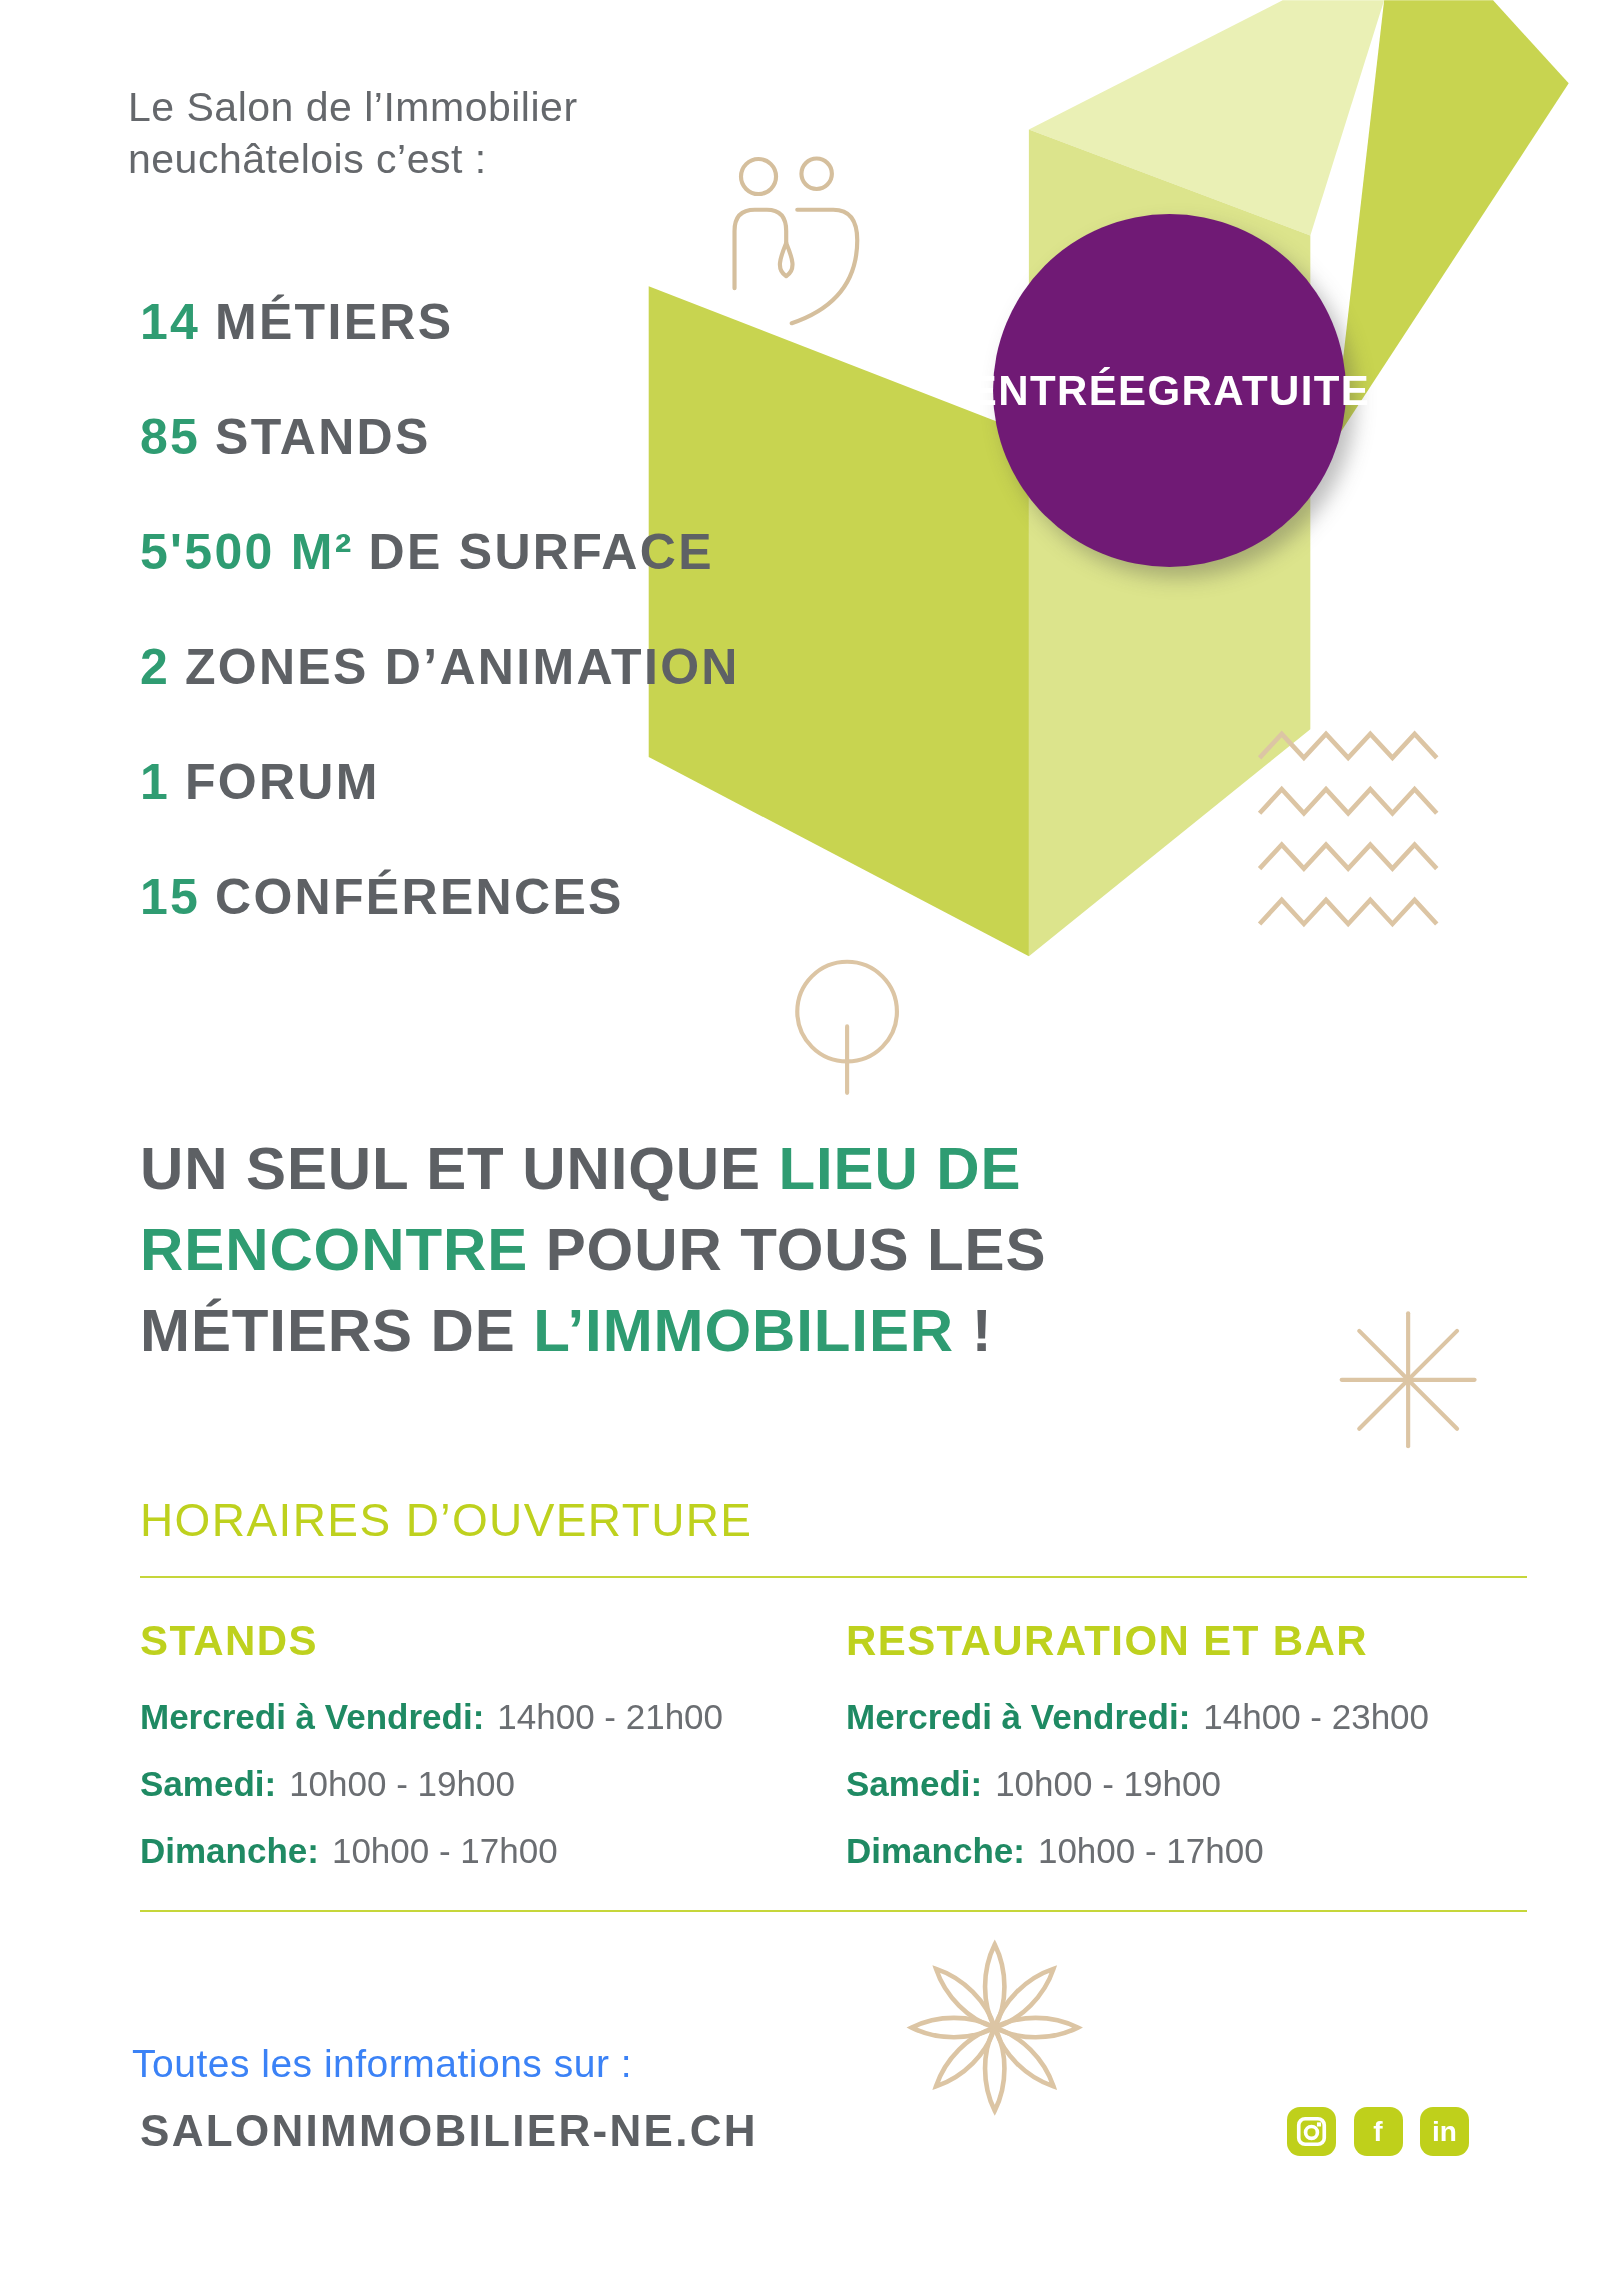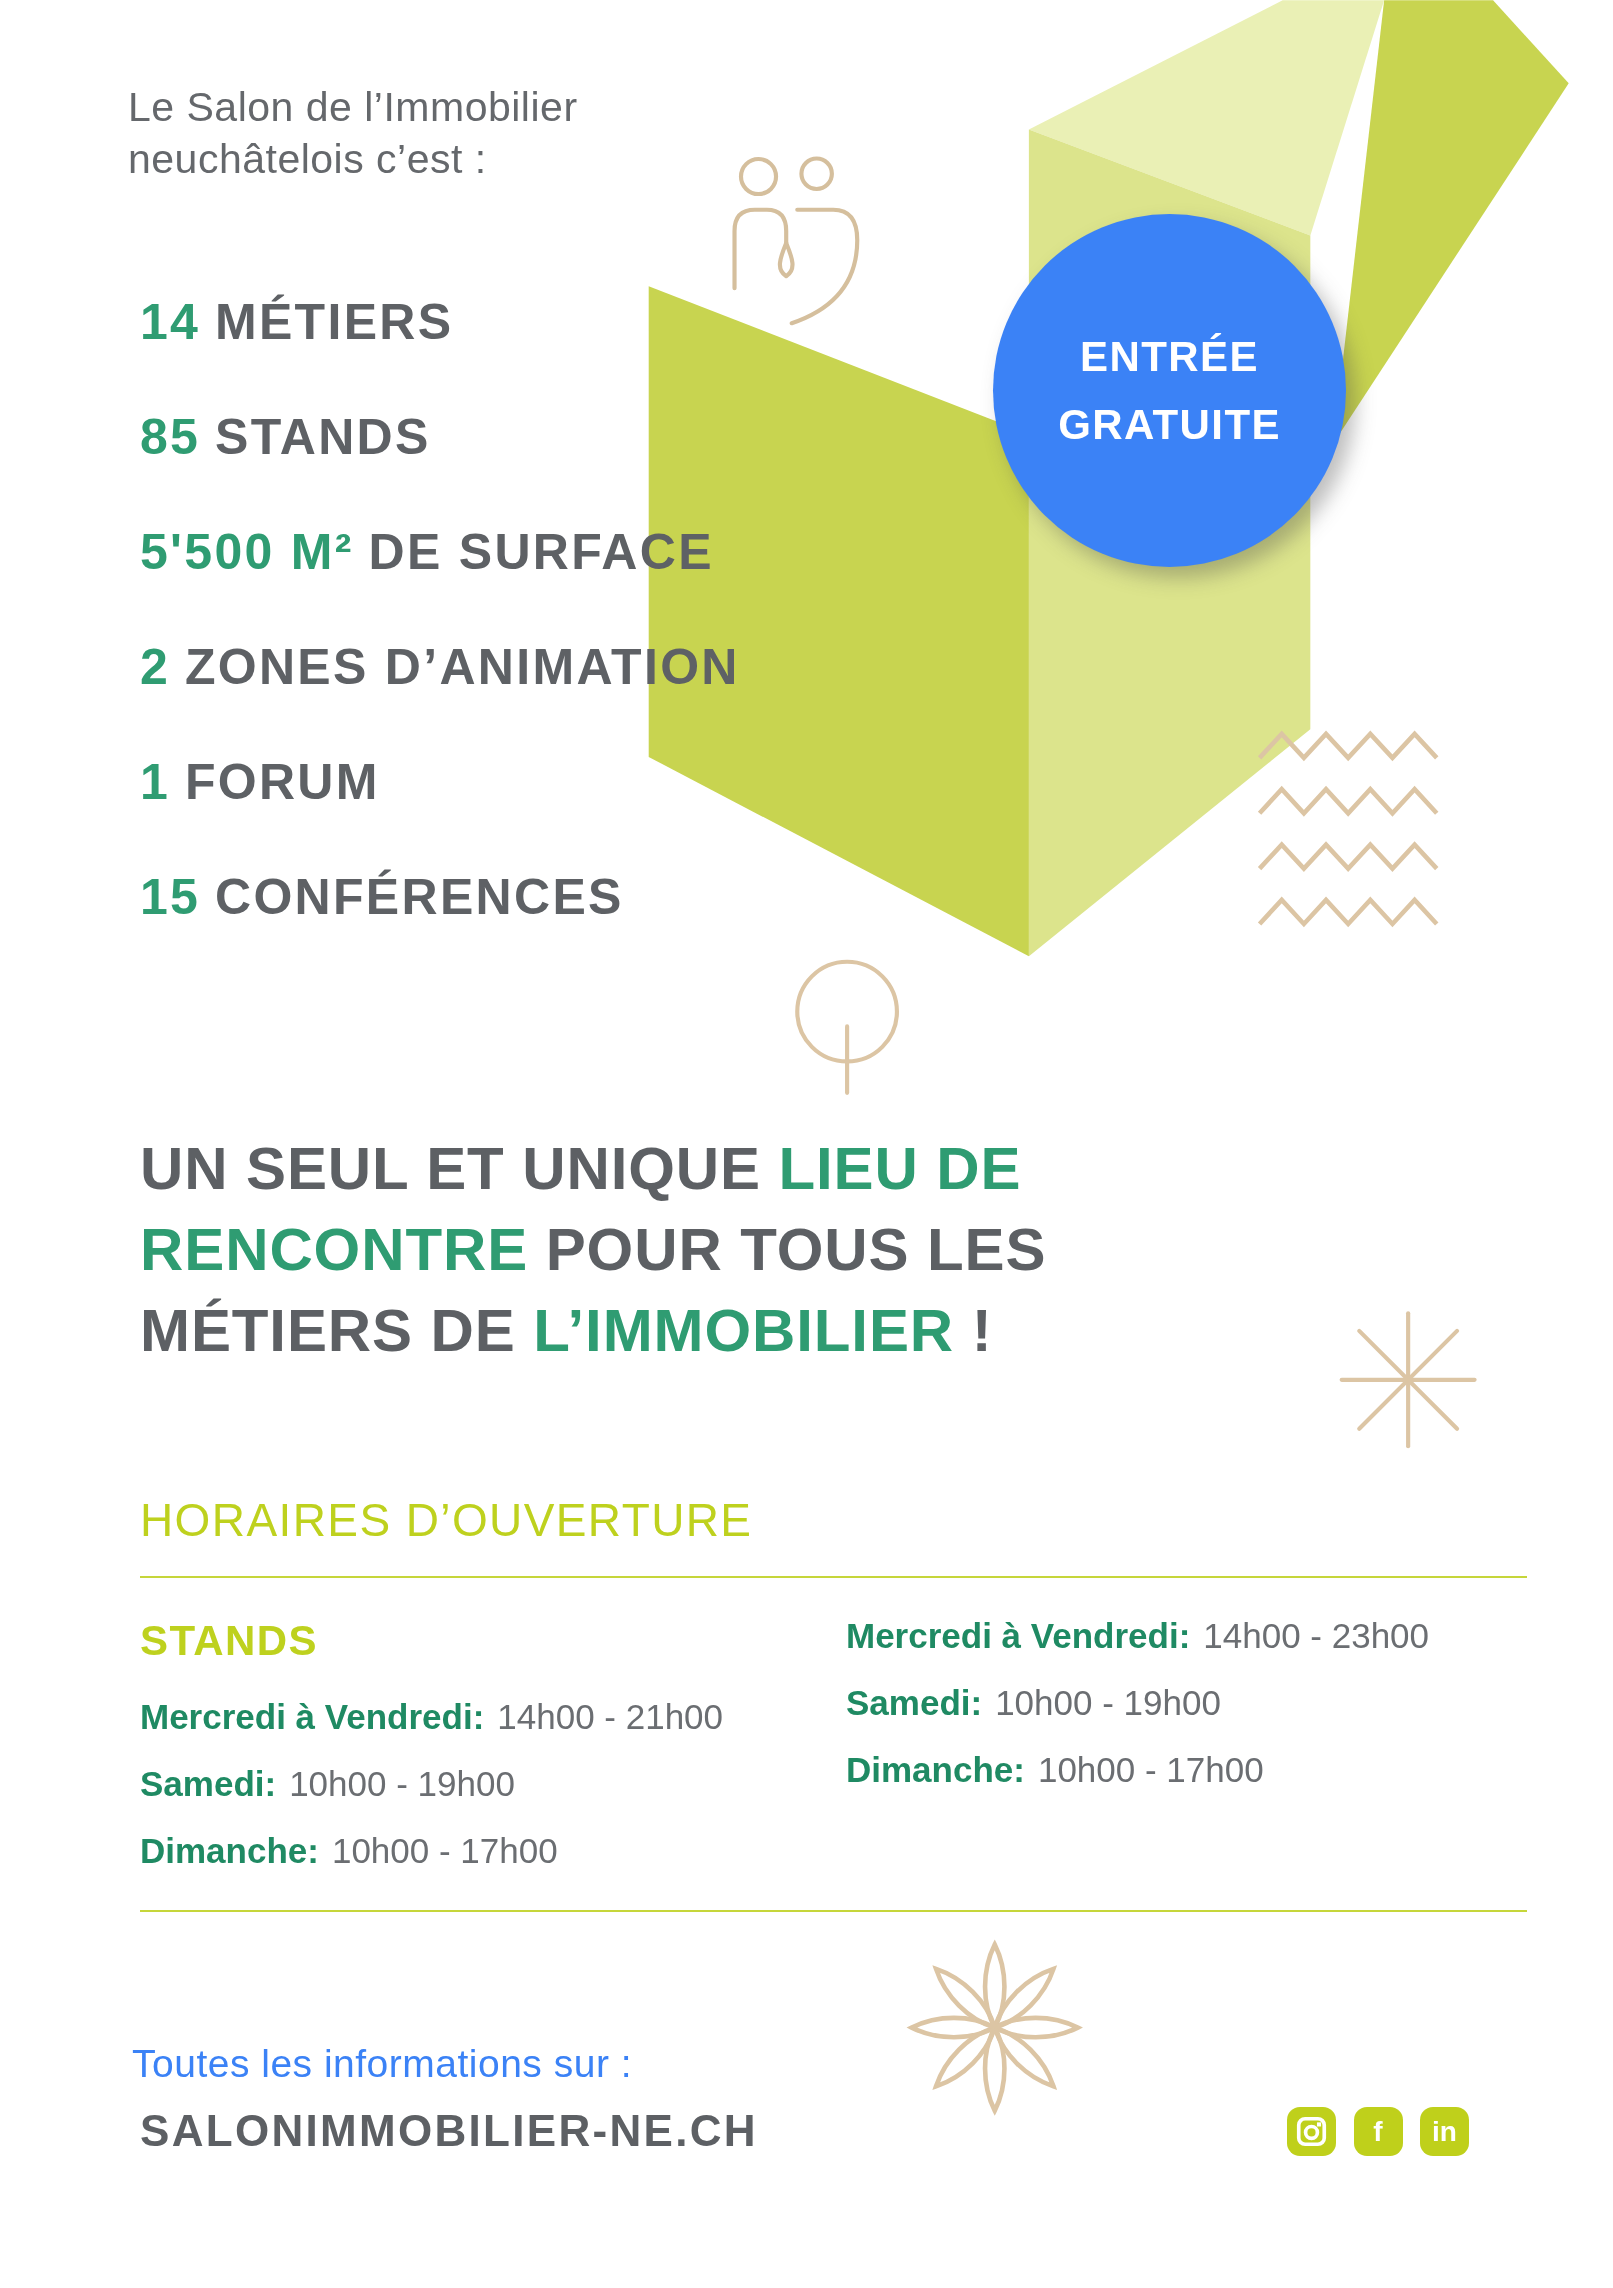--- a/index.html
+++ b/index.html
@@ -15,22 +15,22 @@
 
   
   #stats{left:140px;top:293px;list-style:none;margin:0;padding:0;}
   #stats li{height:115px;font-size:50px;font-weight:bold;letter-spacing:2.3px;white-space:nowrap;}
   #stats .num{color:#2f9c72;margin-right:14.8px;margin-top:36px;}
   #stats .lab{color:#5e6165;}
 
   
   #badge{
     position:absolute;z-index:2;left:993px;top:214px;width:353px;height:353px;
-    border-radius:50%;background:#3b82f6;box-shadow:9.2px 11px 20px rgba(70,70,70,.35);
-    display:flex;flex-direction:column;align-items:center;justify-content:center;
+    border-radius:50%;background:#701a75;box-shadow:9.2px 11px 20px rgba(70,70,70,.35);
+    display:flex;flex-direction:row;align-items:center;justify-content:center;
     color:#ffffff;font-weight:bold;font-size:42px;letter-spacing:1.4px;line-height:68px;
     text-align:center;
   }
 
   
   #headline{left:140px;top:1128px;font-size:60px;font-weight:bold;line-height:81px;letter-spacing:0.9px;color:#5d6064;white-space:nowrap;}
   #headline .teal{color:#2f9c72;}
 
   
   #hours-title{left:140px;top:1493px;font-size:46px;font-weight:normal;letter-spacing:1.4px;color:#bed11e;}
@@ -158,20 +158,21 @@
     </div>
     <div class="row">
       <span class="lbl">Samedi:</span><span class="val">10h00 - 19h00</span>
     </div>
     <div class="row">
       <span class="lbl">Dimanche:</span><span class="val">10h00 - 17h00</span>
     </div>
   </div>
 
   <div id="hours-col-right" class="txt hours-col">
+    <h3>RESTAURATION ET BAR</h3>
     <div class="row">
       <span class="lbl">Mercredi à Vendredi:</span><span class="val">14h00 - 23h00</span>
     </div>
     <div class="row">
       <span class="lbl">Samedi:</span><span class="val">10h00 - 19h00</span>
     </div>
     <div class="row">
       <span class="lbl">Dimanche:</span><span class="val">10h00 - 17h00</span>
     </div>
   </div>

